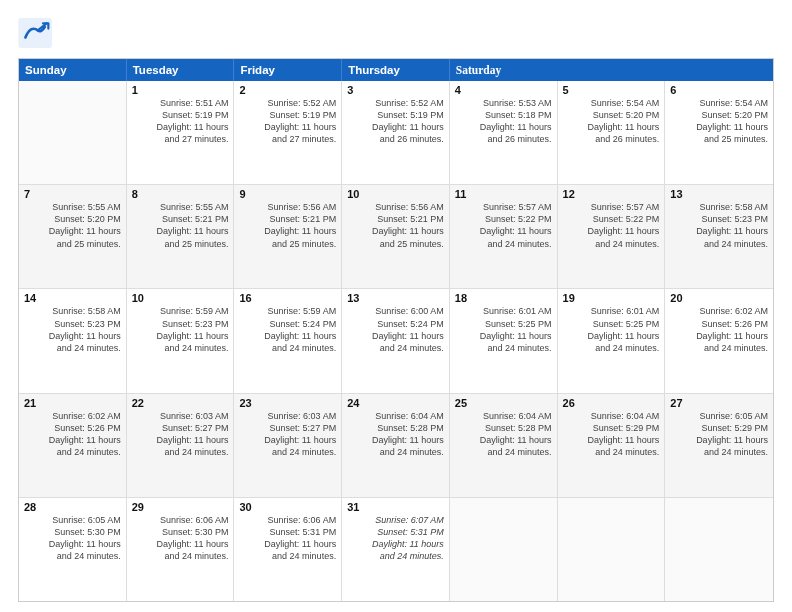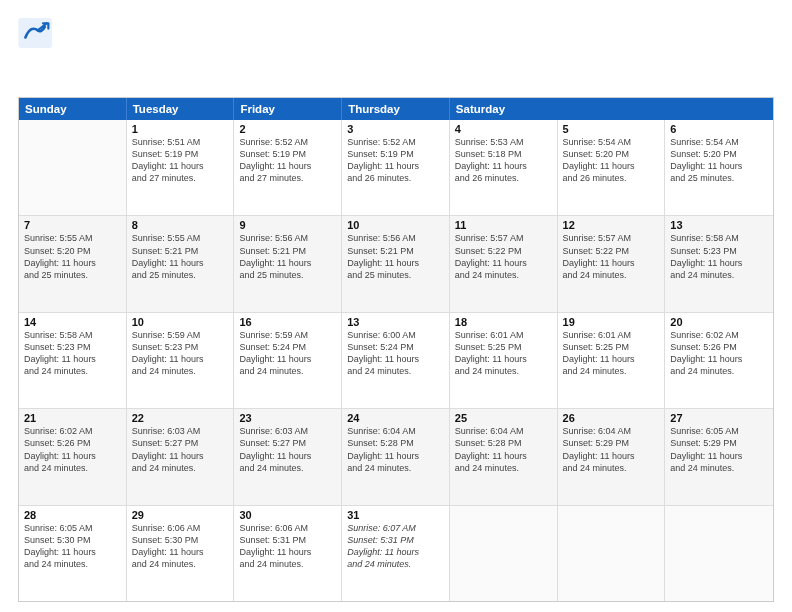--- a/index.html
+++ b/index.html
@@ -52,36 +52,35 @@
     }
     .location {
       font-size: 13px;
       color: #555;
     }
     .calendar {
       flex: 1;
       display: flex;
       flex-direction: column;
       border: 1px solid #ccc;
-      margin-top: 39px;
     }
     .cal-header {
       display: grid;
       grid-template-columns: repeat(7, 1fr);
       background: #1565c0;
     }
     .cal-header-cell {
       color: #fff;
       font-size: 11.5px;
       font-weight: bold;
       padding: 5px 6px;
       text-align: left;
       border-right: 1px solid #3a7fd5;
     }
-    .cal-header-cell:last-child { border-right: none; }
+    .cal-header-cell:last-child { border-right: none; font-family: Liberation Serif, serif; }
     .cal-body {
       display: flex;
       flex-direction: column;
       flex: 1;
     }
     .cal-row {
       display: grid;
       grid-template-columns: repeat(7, 1fr);
       flex: 1;
       border-bottom: 1px solid #ddd;
@@ -102,20 +101,21 @@
       font-size: 11px;
       font-weight: bold;
       color: #111;
       margin-bottom: 1px;
       display: block;
     }
     .cell-info {
       font-size: 9px;
       color: #444;
       line-height: 1.35;
+      text-align: right;
     }
     .row-alt { background: #f5f5f5; }
   </style>
 </head>
 <body>
 
 <div class="page">
   <div class="header">
     <div class="logo">
       <svg class="logo-icon" viewBox="0 0 40 34" xmlns="http://www.w3.org/2000/svg">

